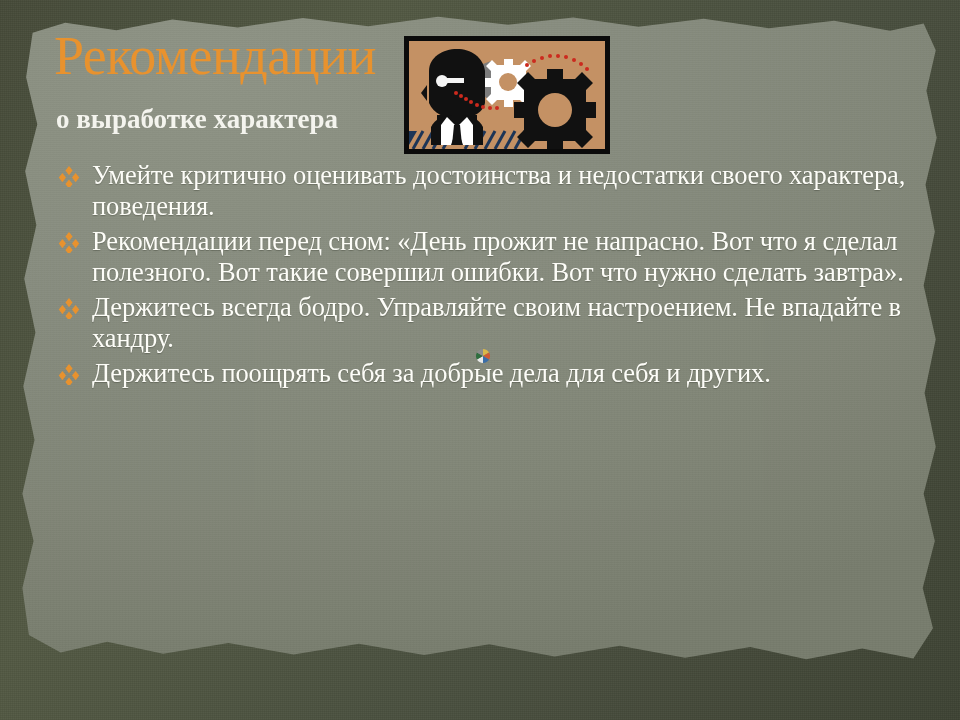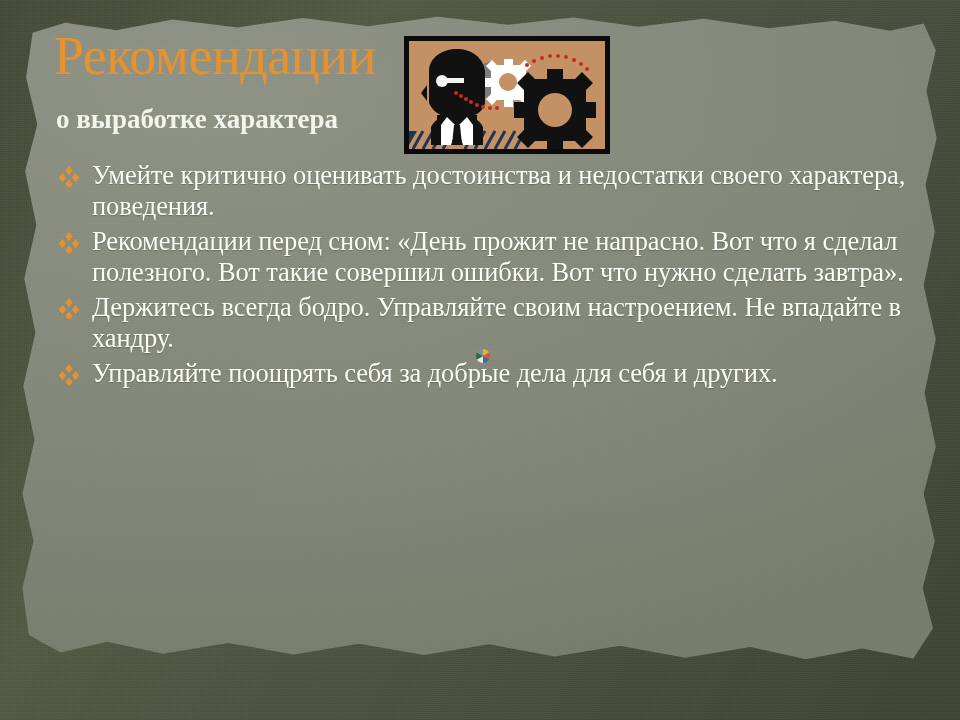--- a/index.html
+++ b/index.html
@@ -267,21 +267,21 @@
               <polygon points="11,14.4 14.6,19.0 11,23.6 7.4,19.0" fill="#e8922e"></polygon>
             </svg>
           </span><span><span>Держитесь всегда бодро. Управляйте своим настроением. </span><b>Не впадайте</b><span> в хандру.</span></span></div>
         <div class="bullet"><span class="marker">
             <svg viewBox="0 0 22 22">
               <polygon points="11,1 14.6,5.6 11,10.2 7.4,5.6" fill="#e8922e"></polygon>
               <polygon points="4.4,8.0 8.0,12.6 4.4,17.2 0.8,12.6" fill="#e8922e"></polygon>
               <polygon points="17.6,8.0 21.2,12.6 17.6,17.2 14.0,12.6" fill="#e8922e"></polygon>
               <polygon points="11,14.4 14.6,19.0 11,23.6 7.4,19.0" fill="#e8922e"></polygon>
             </svg>
-          </span><span><span>Управляйте </span><b>поощрять</b><span> себя за добрые дела для себя и других.</span></span></div>
+          </span><span><span>Держитесь </span><b>поощрять</b><span> себя за добрые дела для себя и других.</span></span></div>
       </div>
 
     <div class="busy-cursor">
       <svg viewBox="0 0 16 18">
         <g transform="translate(8,9)">
           <path d="M0 0 L0 -7 A7 7 0 0 1 6.06 -3.5 Z" fill="#d9b84a"></path>
           <path d="M0 0 L6.06 -3.5 A7 7 0 0 1 6.06 3.5 Z" fill="#cf5a34"></path>
           <path d="M0 0 L6.06 3.5 A7 7 0 0 1 0 7 Z" fill="#3b6ea8"></path>
           <path d="M0 0 L0 7 A7 7 0 0 1 -6.06 3.5 Z" fill="#e8e8e8"></path>
           <path d="M0 0 L-6.06 3.5 A7 7 0 0 1 -6.06 -3.5 Z" fill="#2f6e3f"></path>

